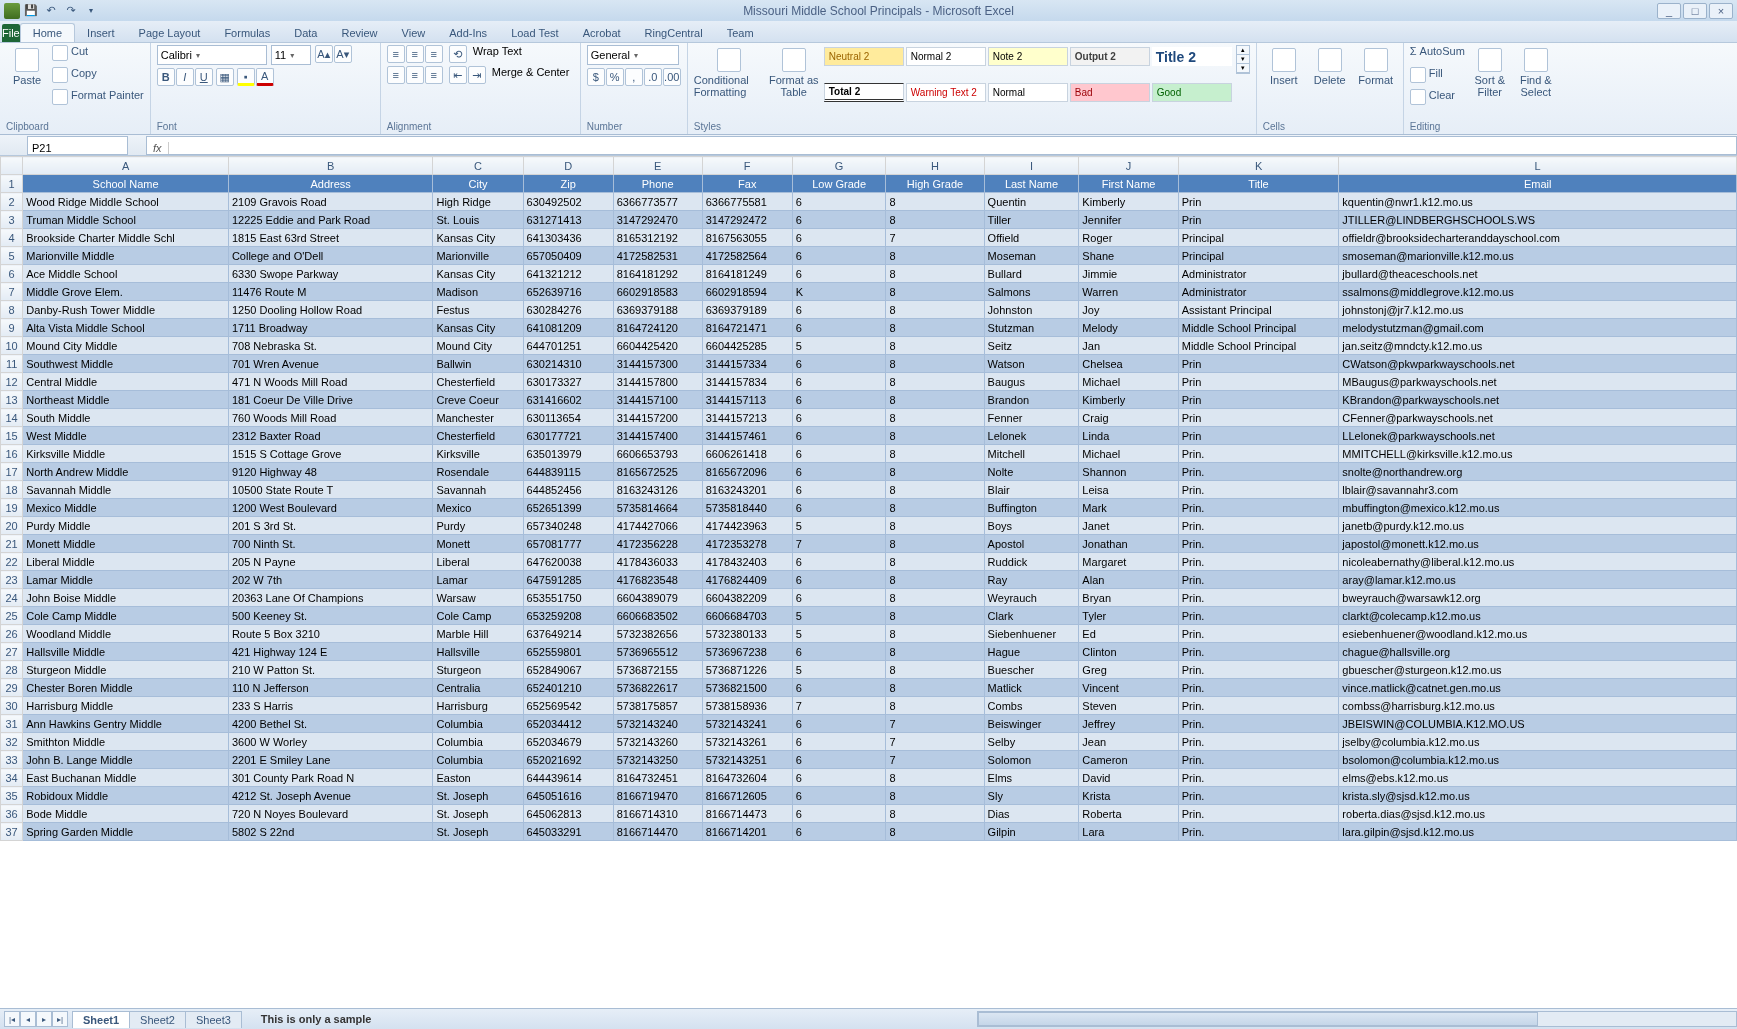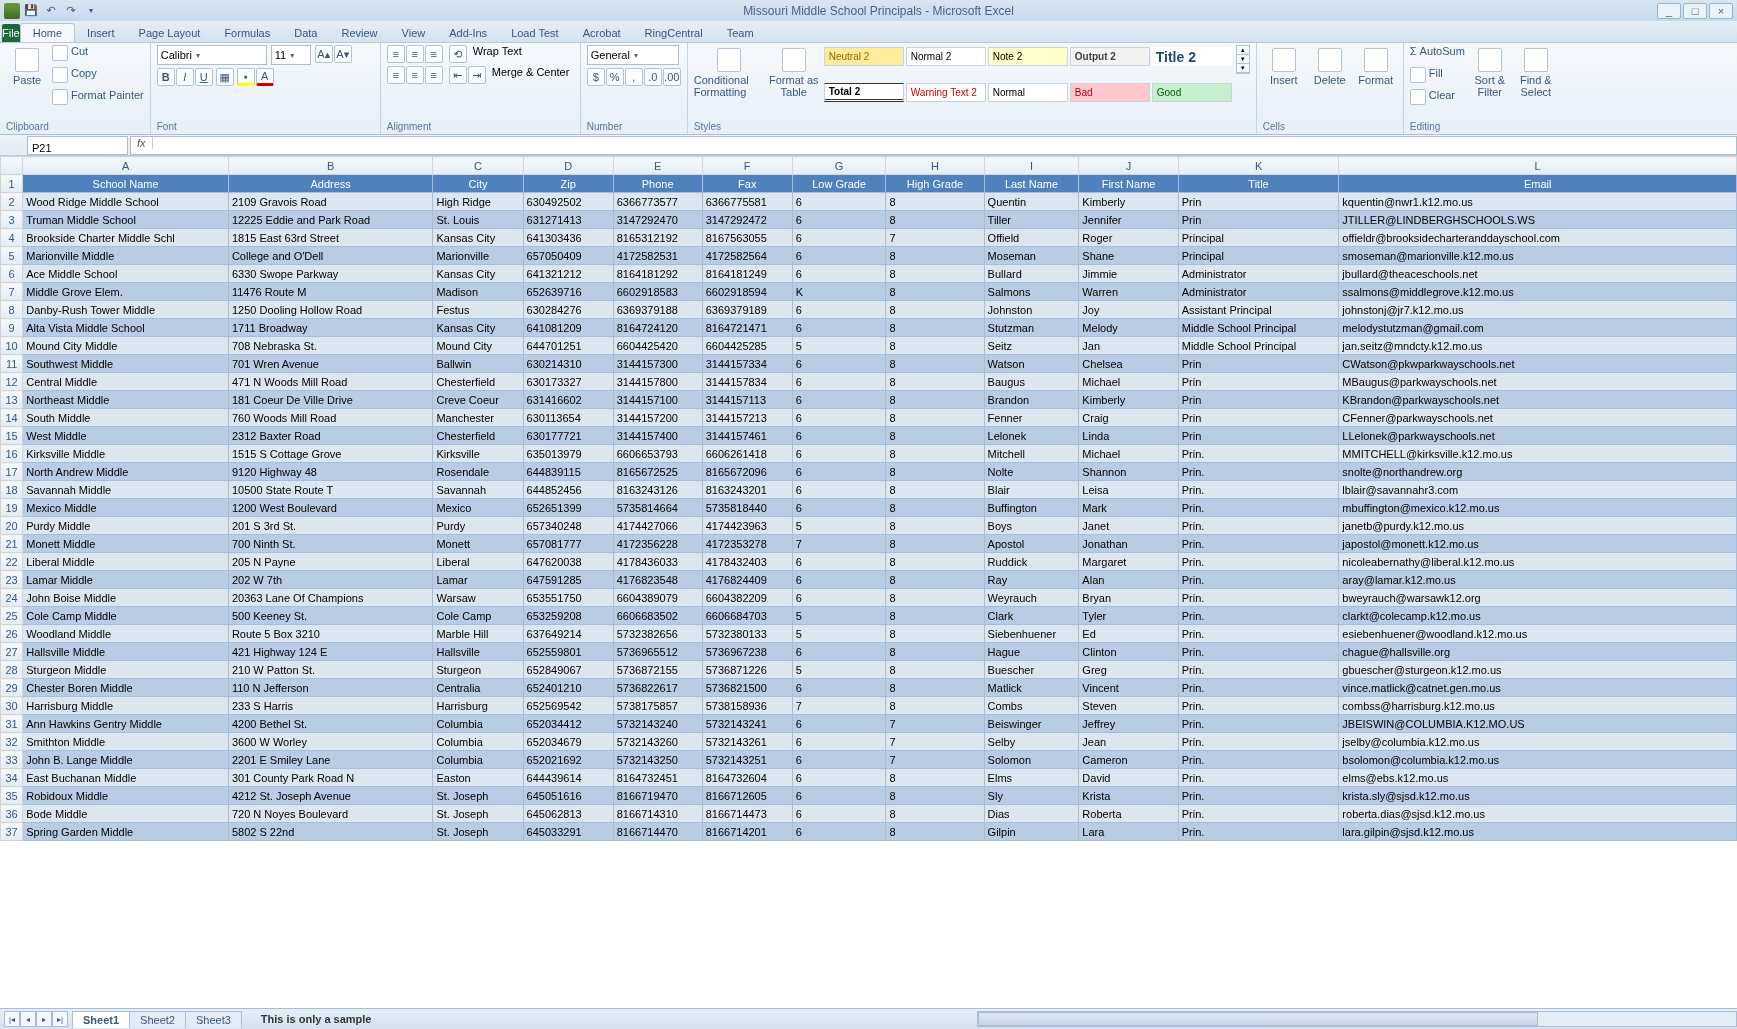--- a/index.html
+++ b/index.html
@@ -36,21 +36,21 @@
 .stylecell.output{background:#f2f2f2;color:#3f3f3f;font-weight:bold}
 .stylecell.title{font-size:14px;font-weight:bold;color:#1f497d;border:none}
 .stylecell.warn{color:#c00}
 .stylecell.bad{background:#ffc7ce;color:#9c0006}
 .stylecell.good{background:#c6efce;color:#006100}
 .stylecell.total{border-top:1px solid #333;border-bottom:3px double #333;font-weight:bold}
 .stylesud{width:14px;display:flex;flex-direction:column;border:1px solid #b0c3d8}
 .stylesud span{flex:1;display:flex;align-items:center;justify-content:center;font-size:7px;border-bottom:1px solid #b0c3d8;background:#f4f8fc}
 .namebox-bar{height:21px;background:linear-gradient(#eef3f9,#e1e9f2);border-bottom:1px solid #b6c8dc;display:flex;align-items:center}
 .namebox{width:101px;height:19px;border:1px solid #a9bdd4;background:#fff;margin-left:27px;padding:0 4px;display:flex;align-items:flex-end}
-.fxbar{flex:1;height:19px;border:1px solid #a9bdd4;background:#fff;margin-left:2px;display:flex;align-items:flex-start}
+.fxbar{flex:1;height:19px;border:1px solid #a9bdd4;background:#fff;margin-left:18px;display:flex;align-items:flex-end}
 .fxbar .fx{font-style:italic;color:#555;padding:0 6px;border-right:1px solid #ccc}
 .gridwrap{flex:1;overflow:hidden;display:flex;flex-direction:column;background:#fff}
 .sheet{border-collapse:collapse;table-layout:fixed}
 .sheet th,.sheet td{border:1px solid #d4d4d4;height:18px;padding:0 3px;overflow:hidden;white-space:nowrap;text-align:left;font-size:11px}
 .sheet thead th{background:linear-gradient(#f6f9fc,#e3ebf4);color:#39577b;text-align:center;font-weight:normal;height:18px}
 .sheet .rownum{background:linear-gradient(#f6f9fc,#e3ebf4);color:#39577b;text-align:center;width:19px;font-weight:normal}
 .sheet .hdrcell{background:#4f81bd;color:#fff;font-weight:normal;text-align:center;border-color:#a6bdd9}
 .sheet .r-even td{background:#dce6f1}
 .sheet .r-odd td{background:#b8cce4}
 .sheet td{border-color:#a6bdd9}

